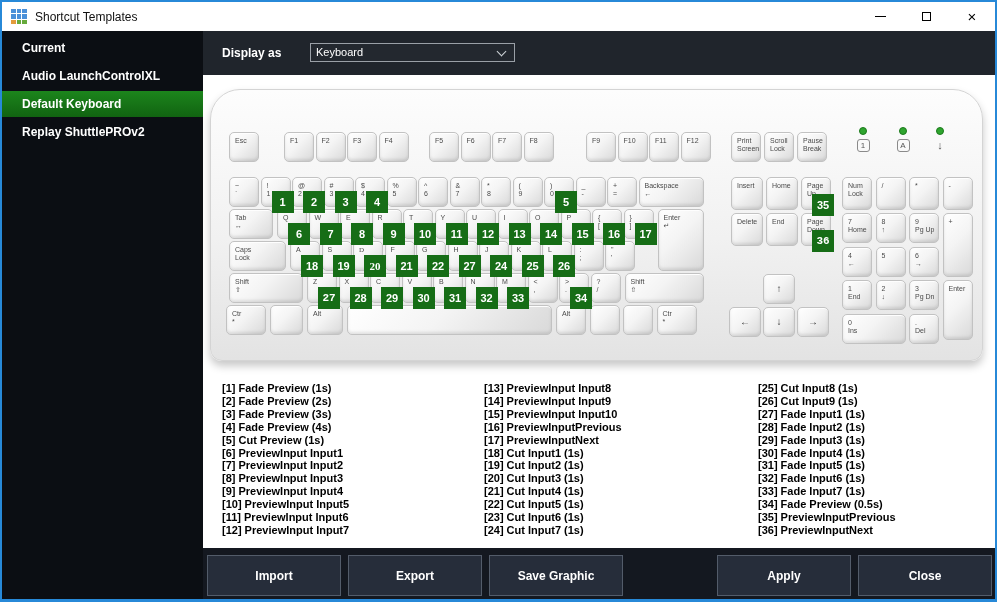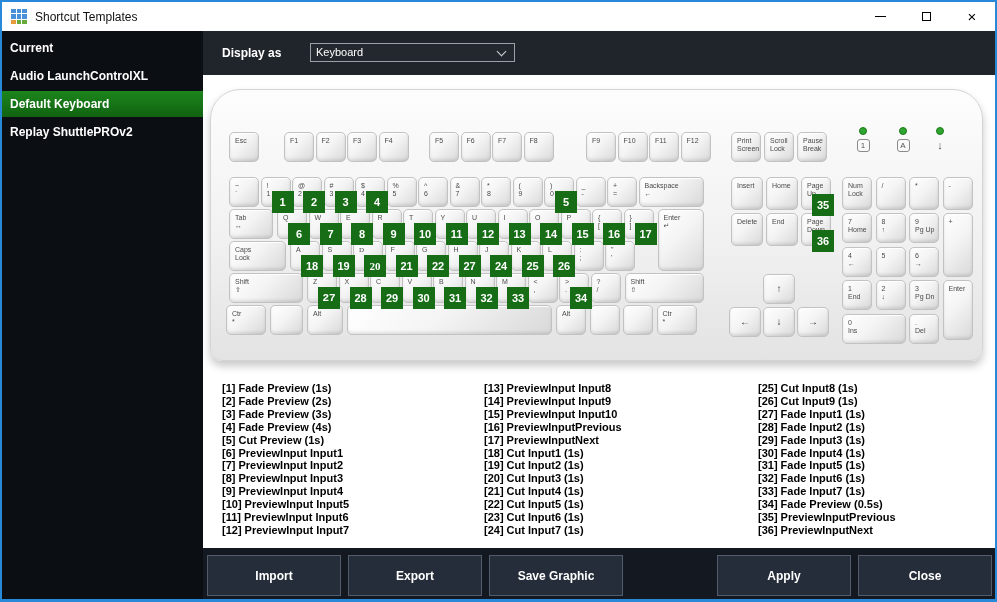--- a/index.html
+++ b/index.html
@@ -35,21 +35,21 @@
   .win-btn { width: 46px; height: 100%; display: flex; align-items: center; justify-content: center; }
   .glyph-min { width: 11px; height: 1px; background: #000; }
   .glyph-max { width: 9px; height: 9px; border: 1px solid #000; }
   .glyph-close { font-size: 15px; line-height: 15px; color: #000; }
 
   
   .body-row { display: flex; height: 568px; }
   .sidebar { width: 201px; background: #0b0e13; flex: none; padding-top: 2px; }
   .side-item {
     height: 26px; line-height: 26px; margin: 2px 0;
-    padding-left: 8px;
+    padding-left: 20px;
     color: #fff; font-weight: bold; font-size: 12px;
     white-space: nowrap; cursor: default;
   }
   .side-item.selected { background: linear-gradient(#1c851c, #116311); }
 
   .main { flex: 1; display: flex; flex-direction: column; background: #fff; }
 
   .main-header { height: 44px; background: #20252c; position: relative; flex: none; }
   .display-label { position: absolute; left: 19px; top: 15px; color: #fff; font-weight: bold; font-size: 12px; }
   .dropdown {
@@ -468,21 +468,21 @@
             </div>
             <div class="key" style="left: 520px; top: 123px; width: 32px; height: 33px;">
               <div>Delete</div>
             </div>
             <div class="key" style="left: 555px; top: 123px; width: 32px; height: 33px;">
               <div>End</div>
             </div>
             <div class="key" style="left: 590px; top: 123px; width: 30px; height: 33px;">
               <div>Page</div>
               <div>Down</div>
-              <div class="badge" style="background: rgb(22, 109, 22);">36</div>
+              <div class="badge" style="background: rgb(22, 109, 22); font-family: Liberation Mono, monospace;">36</div>
             </div>
             <div class="key kc" style="left: 552px; top: 184px; width: 32px; height: 30px;">
               <div>↑</div>
             </div>
             <div class="key kc" style="left: 518px; top: 217px; width: 32px; height: 30px;">
               <div>←</div>
             </div>
             <div class="key kc" style="left: 552px; top: 217px; width: 32px; height: 30px;">
               <div>↓</div>
             </div>

